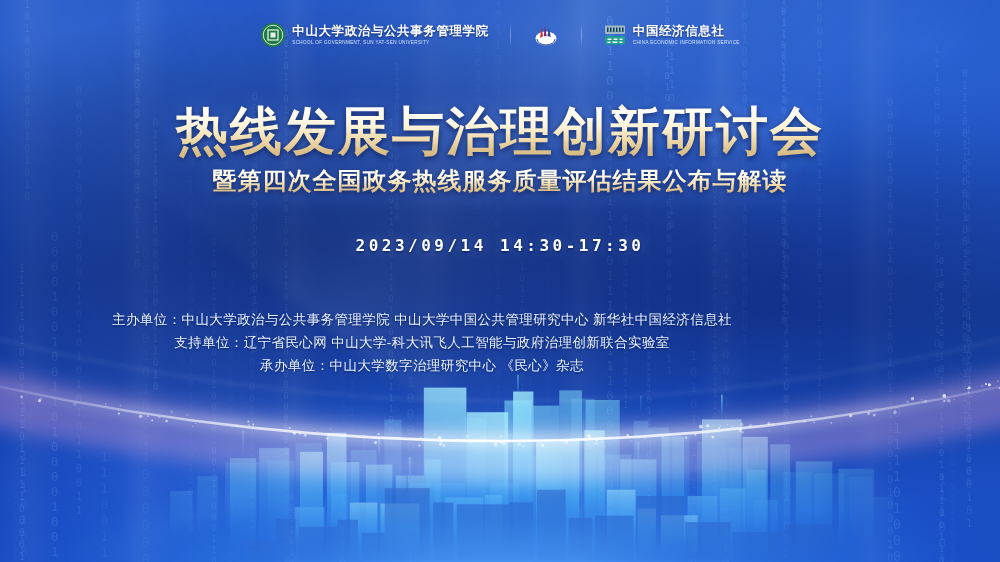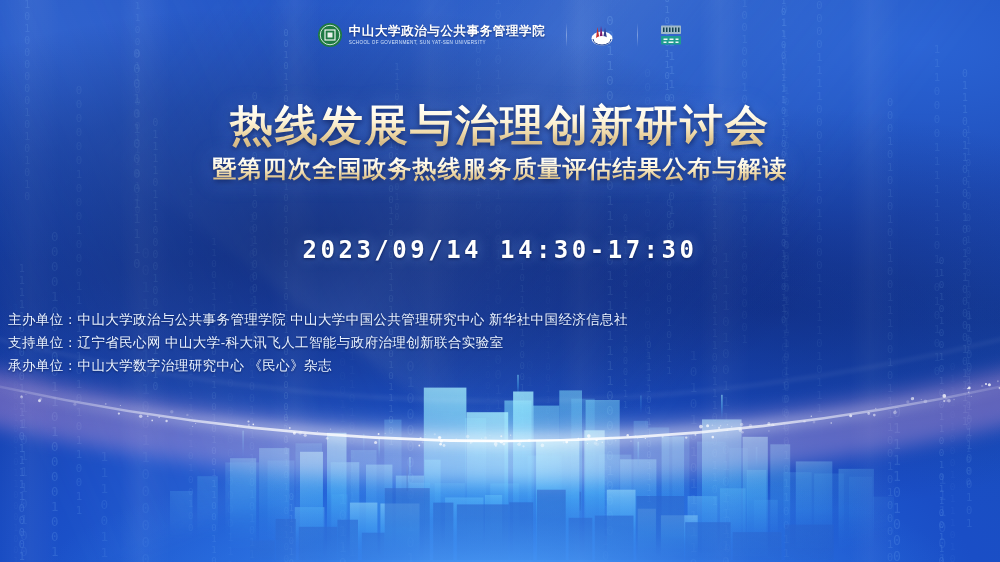--- a/index.html
+++ b/index.html
@@ -201,45 +201,45 @@
        #fdf3d8 42%,
        #f0dcae 60%,
        #dcc08a 78%,
        #cfae77 100%);
     -webkit-background-clip: text;
     background-clip: text;
     color: transparent;
     -webkit-text-fill-color: transparent;
     filter: drop-shadow(0 2px 3px rgba(4,18,70,0.75)) drop-shadow(0 0 10px rgba(120,170,255,0.35));
   }
-  .title-line.l1 { font-size: 43px; }
+  .title-line.l1 { font-size: 52px; }
   .title-line.l2 { font-size: 24px; margin-top: 0; letter-spacing: 1px; }
 
   
   .datetime {
     position: absolute;
     top: 236px;
     left: 0;
     width: 1000px;
     text-align: center;
     font-family: "DejaVu Sans Mono", "Liberation Mono", monospace;
-    font-size: 24px;
+    font-size: 16px;
     font-weight: bold;
     letter-spacing: 3.5px;
     color: #ffffff;
     text-shadow: 0 1px 3px rgba(0,16,64,0.7), 0 0 14px rgba(150,200,255,0.45);
   }
 
   
   .orgs {
     position: absolute;
     top: 308px;
-    left: 8px;
+    left: 16px;
     width: 812px;
-    text-align: left;
+    text-align: center;
   }
   .org-line {
     font-size: 13.5px;
     color: #eaf3ff;
     letter-spacing: 0.4px;
     line-height: 23px;
     white-space: nowrap;
     text-shadow: 0 1px 2px rgba(0,18,70,0.65);
   }
 </style>
@@ -653,20 +653,24 @@
           <rect x="4" y="26" width="40" height="17" rx="1.5" fill="#1f9d8f"></rect>
           <g fill="#ffffff" opacity="0.92">
             <rect x="9" y="31" width="8" height="3"></rect>
             <rect x="21" y="31" width="8" height="3"></rect>
             <rect x="33" y="31" width="6" height="3"></rect>
             <rect x="9" y="37" width="6" height="3"></rect>
             <rect x="19" y="37" width="10" height="3"></rect>
             <rect x="33" y="37" width="6" height="3"></rect>
           </g>
         </svg>
+        <span class="logo-text">
+          <span class="logo-cn">中国经济信息社</span>
+          <span class="logo-en">CHINA ECONOMIC INFORMATION SERVICE</span>
+        </span>
       </div>
 
     </div>
 
     <div class="title-block">
       <div class="title-line l1">热线发展与治理创新研讨会</div>
       <div class="title-line l2">暨第四次全国政务热线服务质量评估结果公布与解读</div>
     </div>
 
     <div class="datetime">2023/09/14  14:30-17:30</div>

